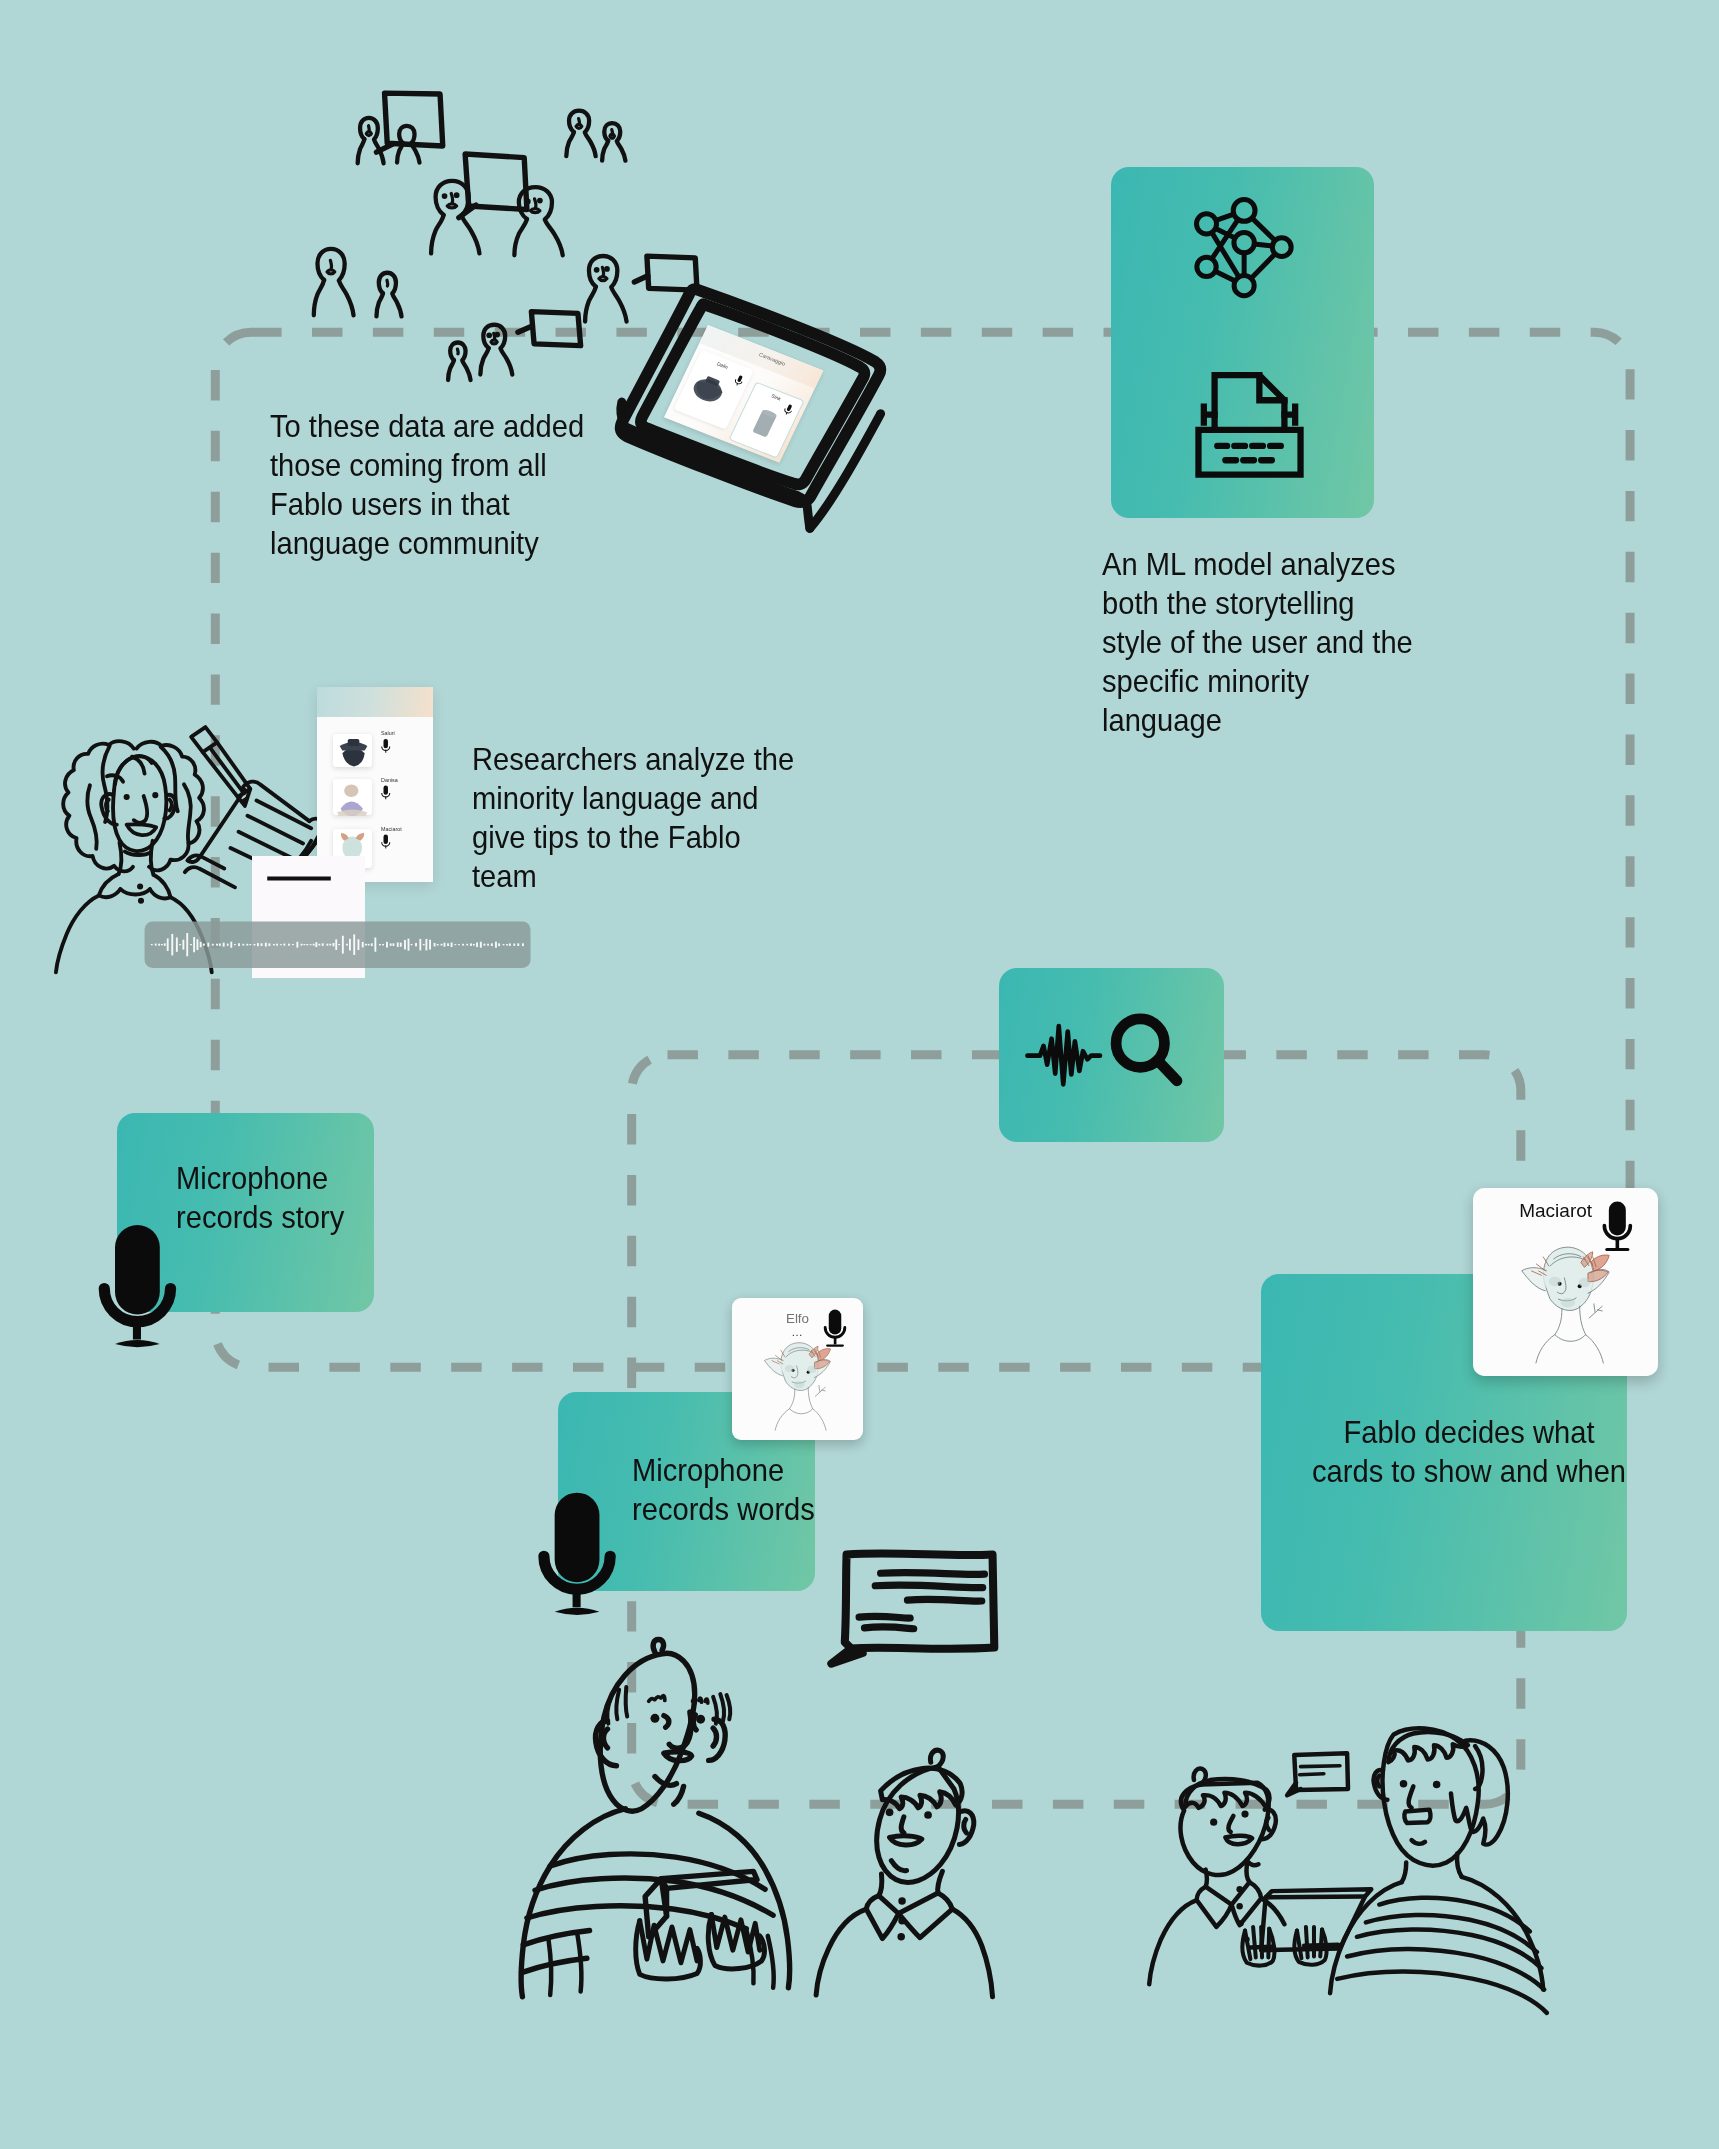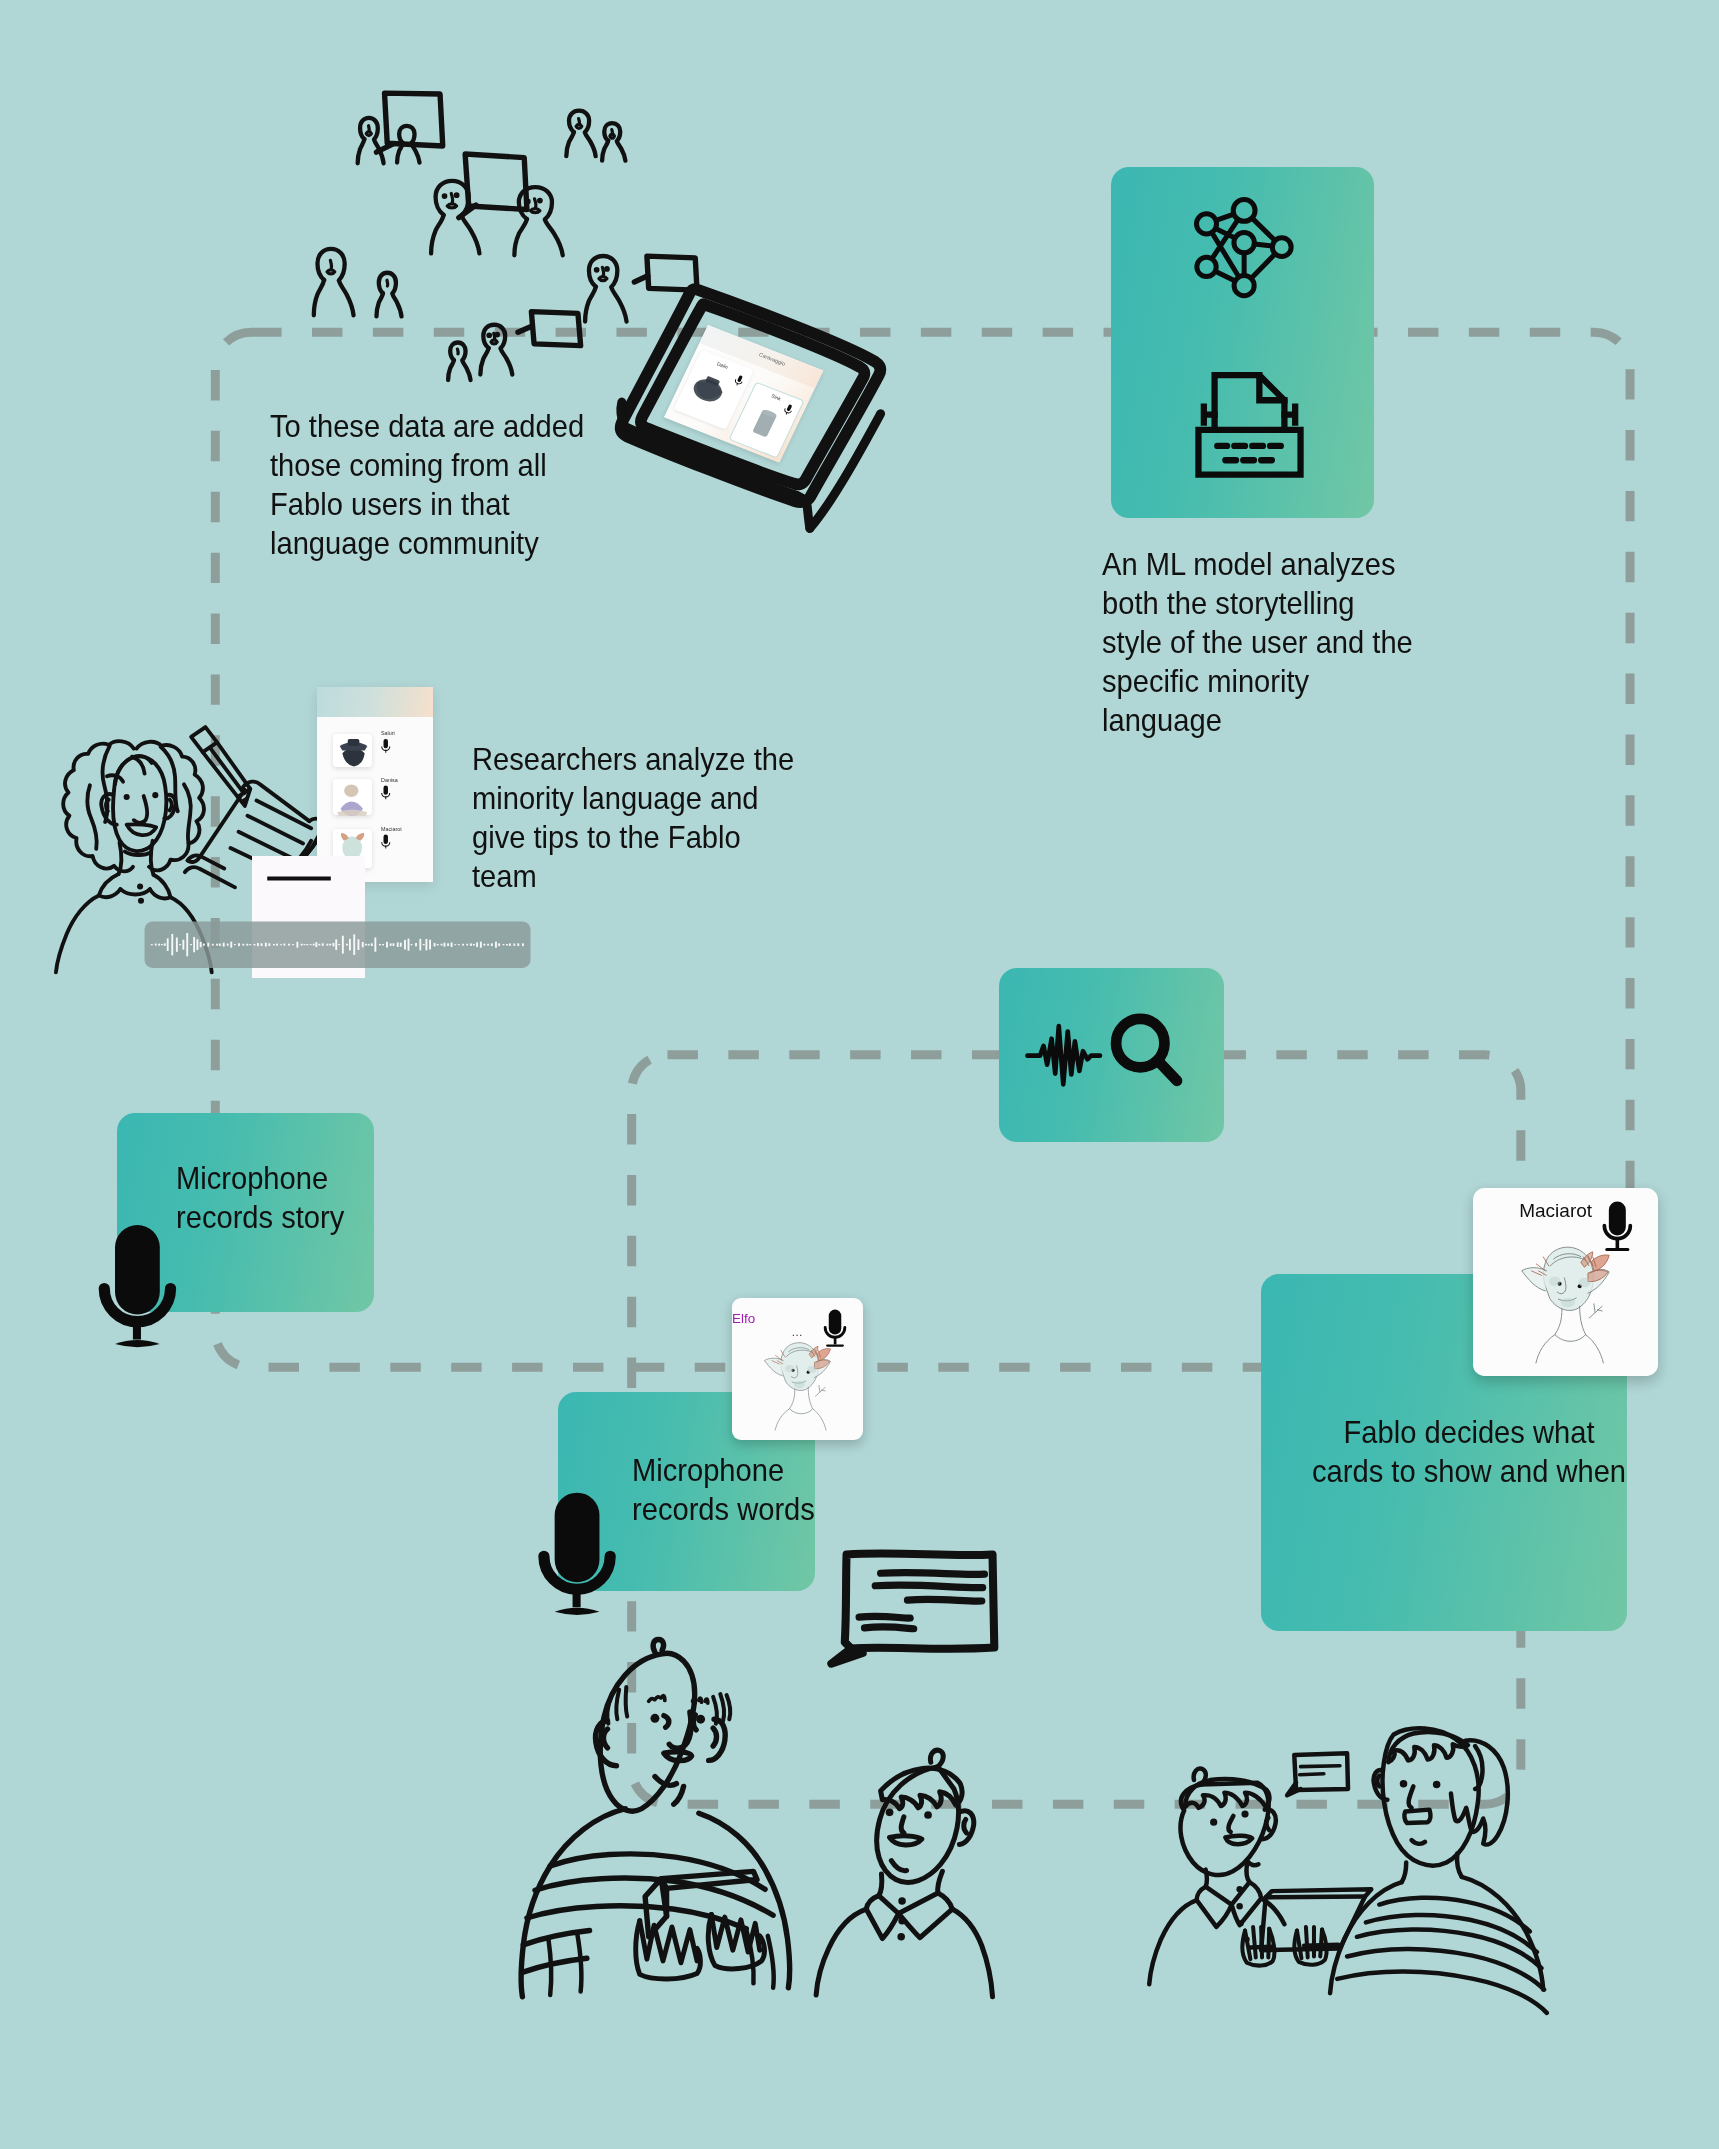--- a/index.html
+++ b/index.html
@@ -479,22 +479,22 @@
       <path d="M 607 1738 a 37 37 0 0 0 74 0" fill="none" stroke="#0b0b0b" stroke-width="12.5" stroke-linecap="round"></path>
       <rect x="639" y="1771" width="9" height="24"></rect>
       <path d="M 619 1800 q 25 -9 50 0 q -25 7 -50 0 Z"></path>
     </g>
   </svg>
 
   <div class="abs" style="left:0;top:0;width:1720px;height:2149px;">
 
     <div style="position:absolute;left:732px;top:1298px;width:131px;height:142px;
                 background:#fcfcfc;border-radius:9px;box-shadow:0 4.5px 11.6px rgba(0,0,0,.2);">
-      <div style="position:absolute;left:0;top:12.5px;width:100%;text-align:left;
-                  font-size:13.4px;color:#a21caf;">Elfo</div>
+      <div style="position:absolute;left:0;top:12.5px;width:100%;text-align:center;
+                  font-size:13.4px;color:#737373;">Elfo</div>
       <div style="position:absolute;left:0;top:27px;width:100%;text-align:center;
                   font-size:11.6px;color:#333;letter-spacing:0.9px;">…</div>
       <svg style="position:absolute;left:0;top:0" width="131" height="142" viewBox="0 0 146 159">
         <g fill="#0b0b0b">
           <rect x="108" y="13" width="14" height="28" rx="7"></rect>
           <path d="M 104 33 a 11 11 0 0 0 22 0" fill="none" stroke="#0b0b0b" stroke-width="3.2" stroke-linecap="round"></path>
           <rect x="113.6" y="43" width="3" height="9"></rect>
           <rect x="105" y="52" width="20" height="2.6" rx="1.3"></rect>
         </g>
       </svg>

